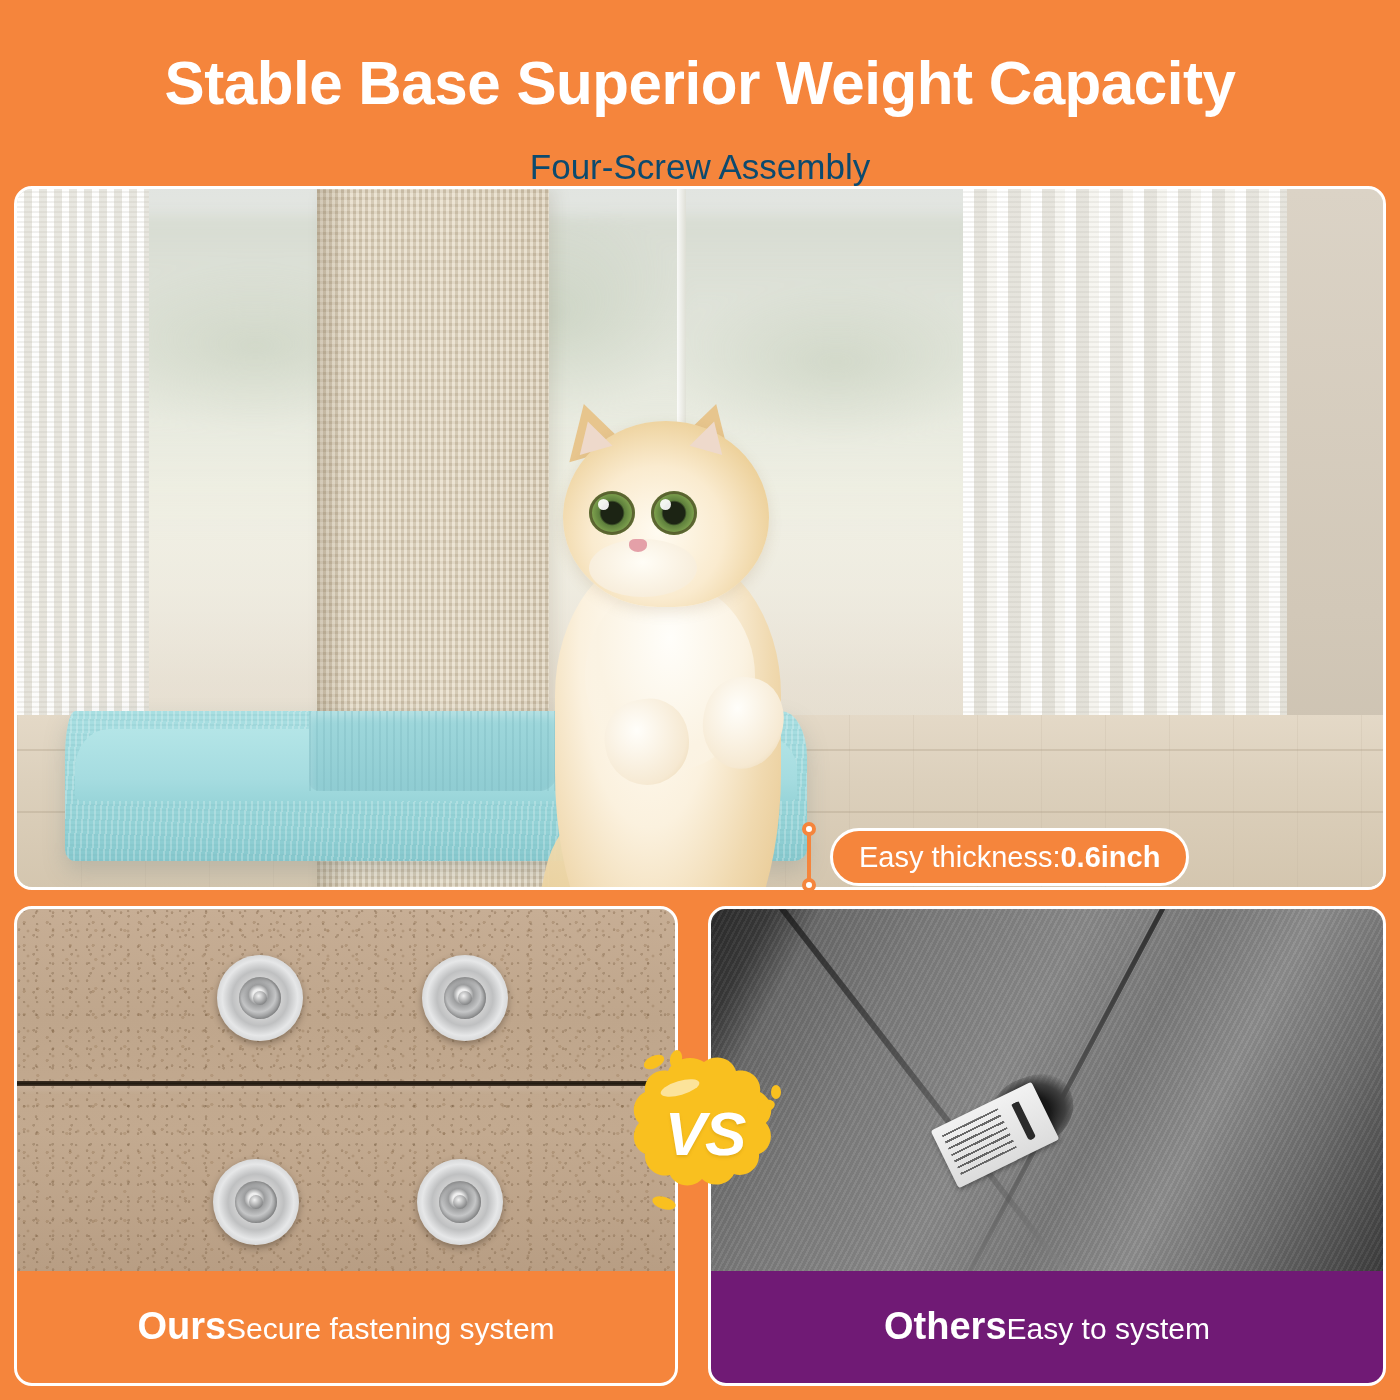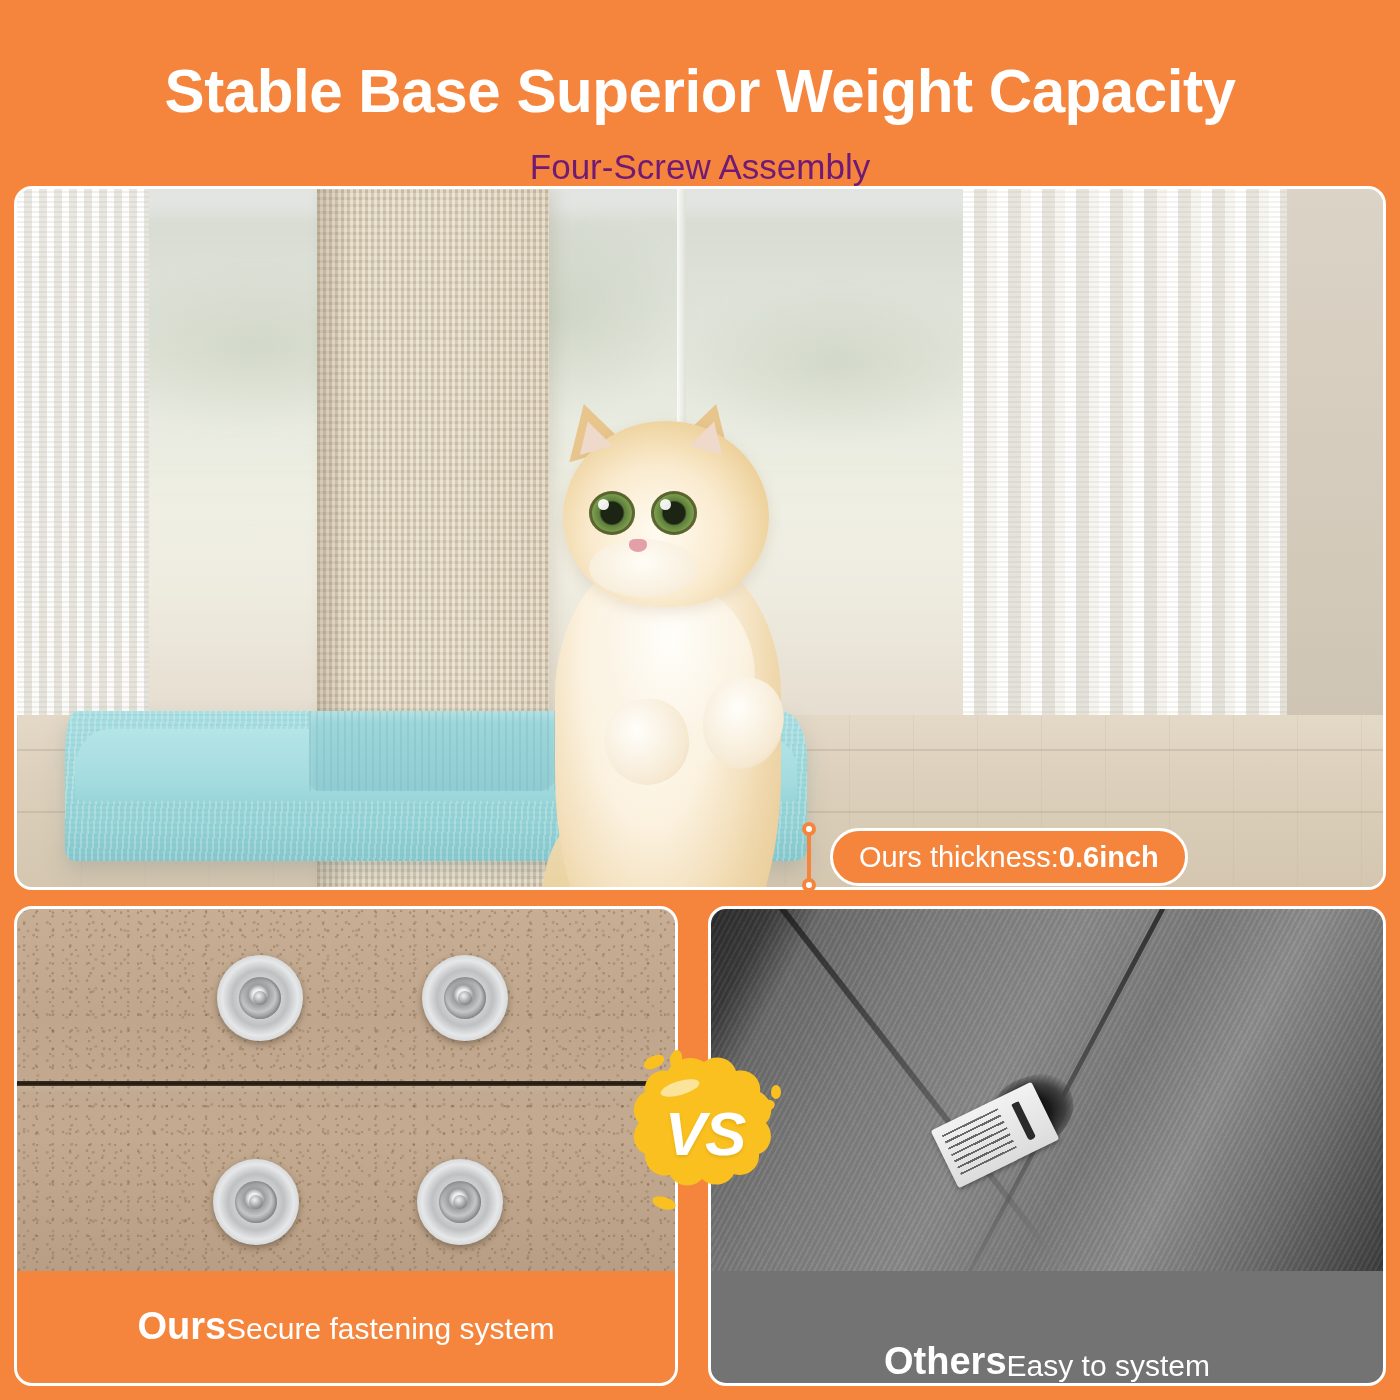--- a/index.html
+++ b/index.html
@@ -34,24 +34,24 @@
   .headline {
     color: #FFFFFF;
     font-size: 62px;
     font-weight: bold;
     letter-spacing: -0.5px;
     line-height: 1.05;
     white-space: nowrap;
     transform: scaleX(0.97);
   }
   .subhead {
-    color: #701a75;
+    color: #0c4a6e;
     font-size: 35px;
     font-weight: normal;
-    margin-top: 24px;
+    margin-top: 32px;
     line-height: 1.1;
     white-space: nowrap;
   }
 
   
   .panel {
     position: absolute;
     border: 3px solid #FFFFFF;
     border-radius: 18px;
     overflow: hidden;
@@ -387,21 +387,21 @@
     box-shadow: -1px 0 0 #2A2A2A;
   }
 
   
   .cmp-footer {
     position:absolute; left:0; right:0; bottom:0; height:112px;
     display:flex; flex-direction:row; align-items:center; justify-content:center;
     color:#FFFFFF;
   }
   .cmp-footer.ours   { background:#F5853C; }
-  .cmp-footer.others { background:#737373;align-items:flex-end; }
+  .cmp-footer.others { background:#701a75; }
   .cmp-title { font-size: 38px; font-weight:bold; line-height:1.1; }
   .cmp-sub   { font-size: 30px; font-weight:normal; line-height:1.15; margin-top:4px; }
 
   
   .vs-wrap {
     position:absolute; left: 620px; top: 1048px; width: 170px; height: 170px; z-index: 12;
   }
   .vs-wrap svg { width:100%; height:100%; display:block; }
   .vs-text {
     position:absolute; left:0; top:0; width:170px; height:170px;
@@ -468,21 +468,21 @@
       </div>
     </div>
   </div>
 
   <div class="measure">
     <div class="bar"></div>
     <div class="cap top"></div>
     <div class="cap bot"></div>
   </div>
   <div class="callout">
-    <span>Ours thickness:</span>
+    <span>Easy thickness:</span>
       <b>0.6inch</b>
   </div>
 
   <div class="panel" id="ours">
     <div class="cmp-photo">
       <div class="board"></div>
       <div class="board-seam"></div>
       <div class="screw s1"></div>
       <div class="screw s2"></div>
       <div class="screw s3"></div>

